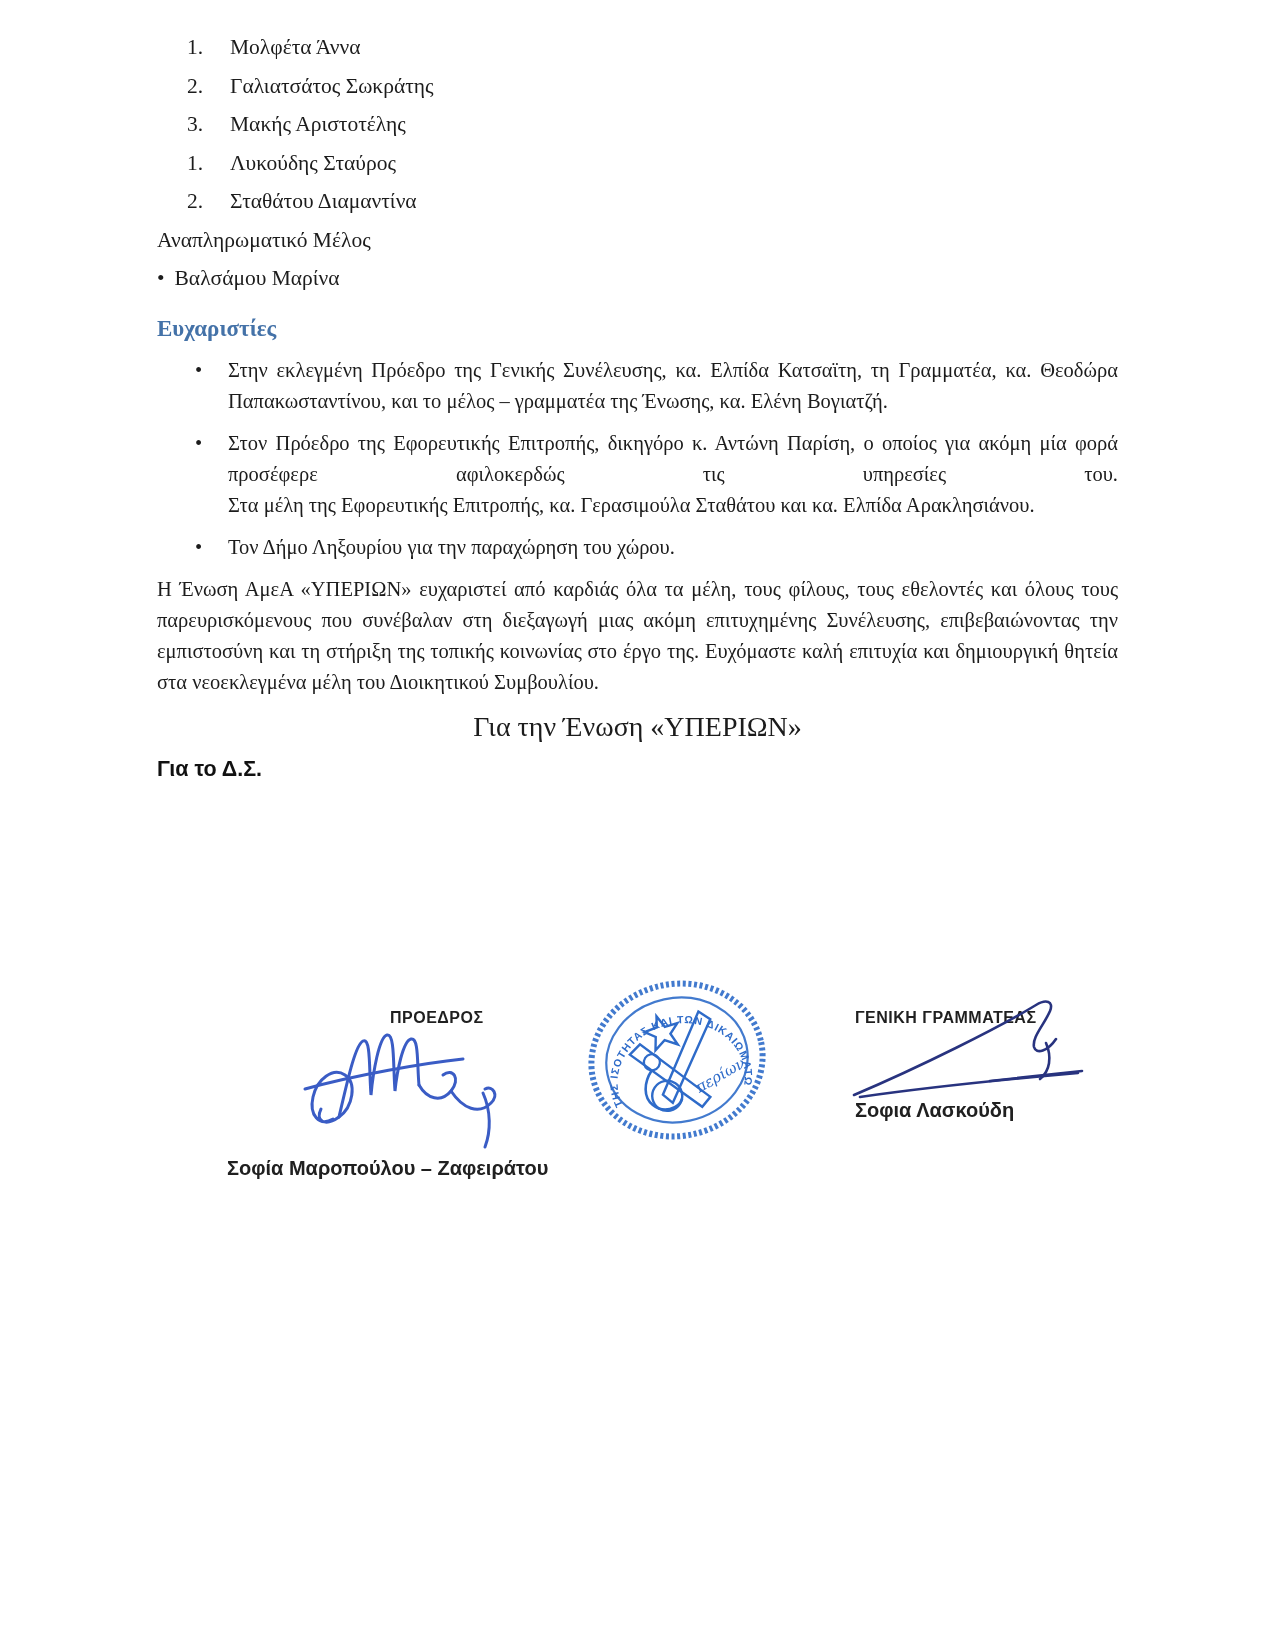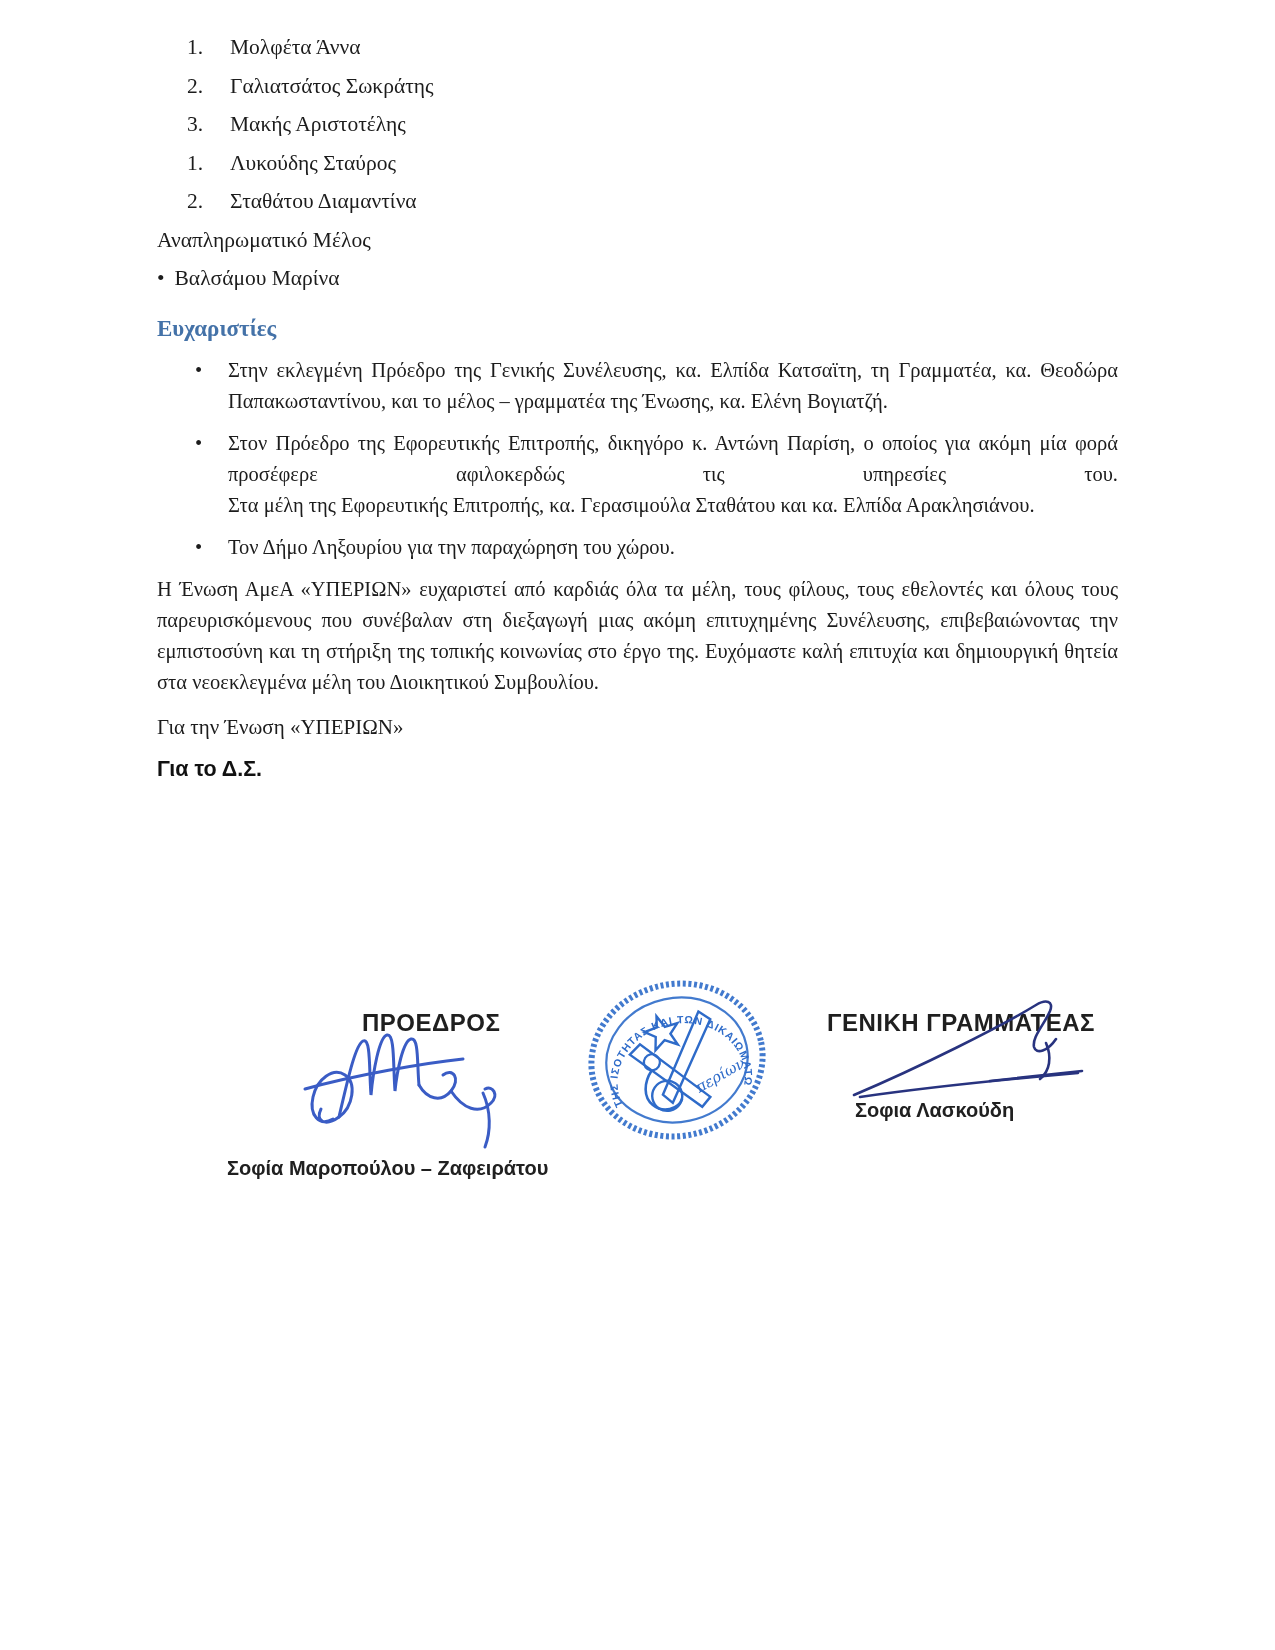--- a/index.html
+++ b/index.html
@@ -31,40 +31,41 @@
   .para { font-size:20.5px; line-height:31px; text-align:justify; }
   .intro { text-align:left; margin:4px 0 6px 0; }
 
   .b-item { display:flex; margin:11px 0; }
   .b-marker { flex:0 0 71px; padding-left:38px; box-sizing:border-box; font-size:20.5px; line-height:31px; }
   .b-text { flex:1; font-size:20.5px; line-height:31px; text-align:justify; }
   .stretch-last { text-align:justify; text-align-last:justify; }
 
   .closing { margin-top:8px; }
 
-  .center-serif { text-align:left; font-size:21px; line-height:30px; margin-top:14px; }
+  .center-serif { text-align:center; font-size:28px; line-height:30px; margin-top:14px; }
   .center-bold {
     font-family:"Liberation Sans", sans-serif;
     font-weight:bold;
     font-size:21.5px;
     line-height:30px;
     margin-top:12px;
     color:#111;
   }
 
   
   .sig-block { position:absolute; left:0; top:975px; width:1275px; height:300px; }
   .sig-title {
     position:absolute;
     font-family:"Liberation Sans", sans-serif;
     font-weight:bold;
-    font-size:24px;
+    font-size:16px;
     letter-spacing:0.5px;
     color:#1f1f1f;
     white-space:nowrap;
+    margin-left:28px;
   }
   .sig-name {
     position:absolute;
     font-family:"Liberation Sans", sans-serif;
     font-weight:bold;
     font-size:20px;
     color:#202020;
     white-space:nowrap;
   }
   .abs { position:absolute; }

